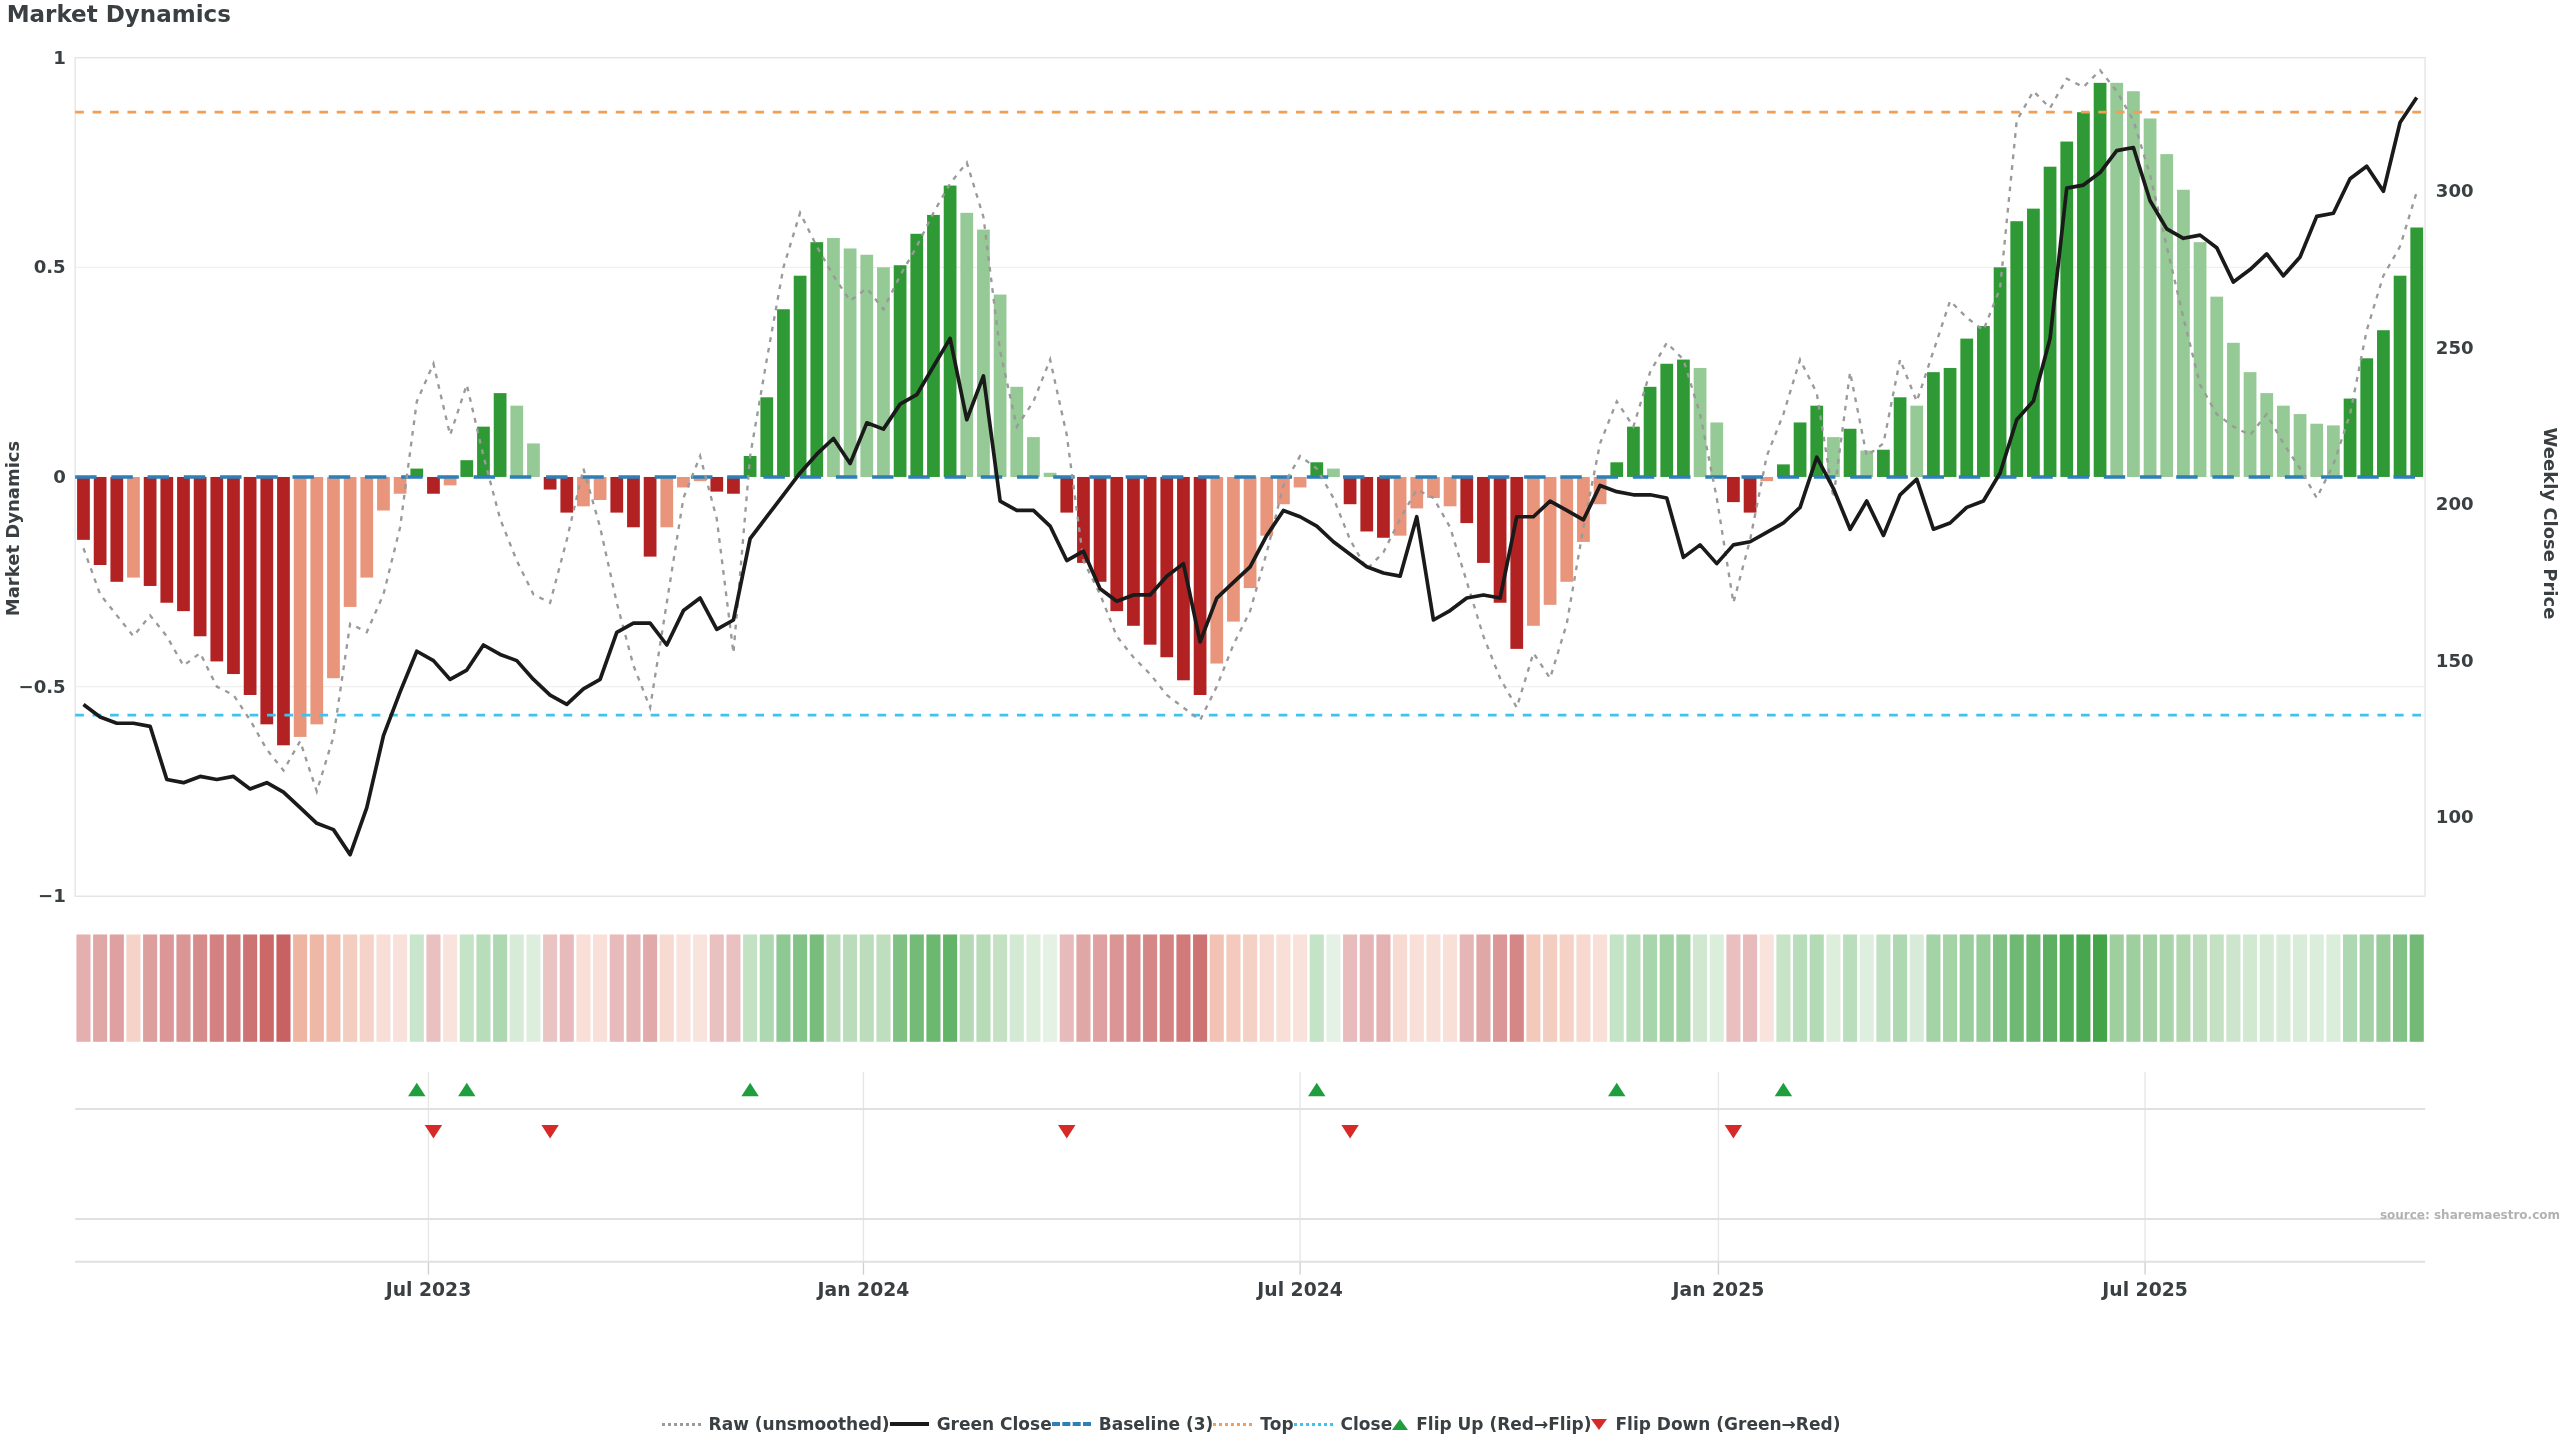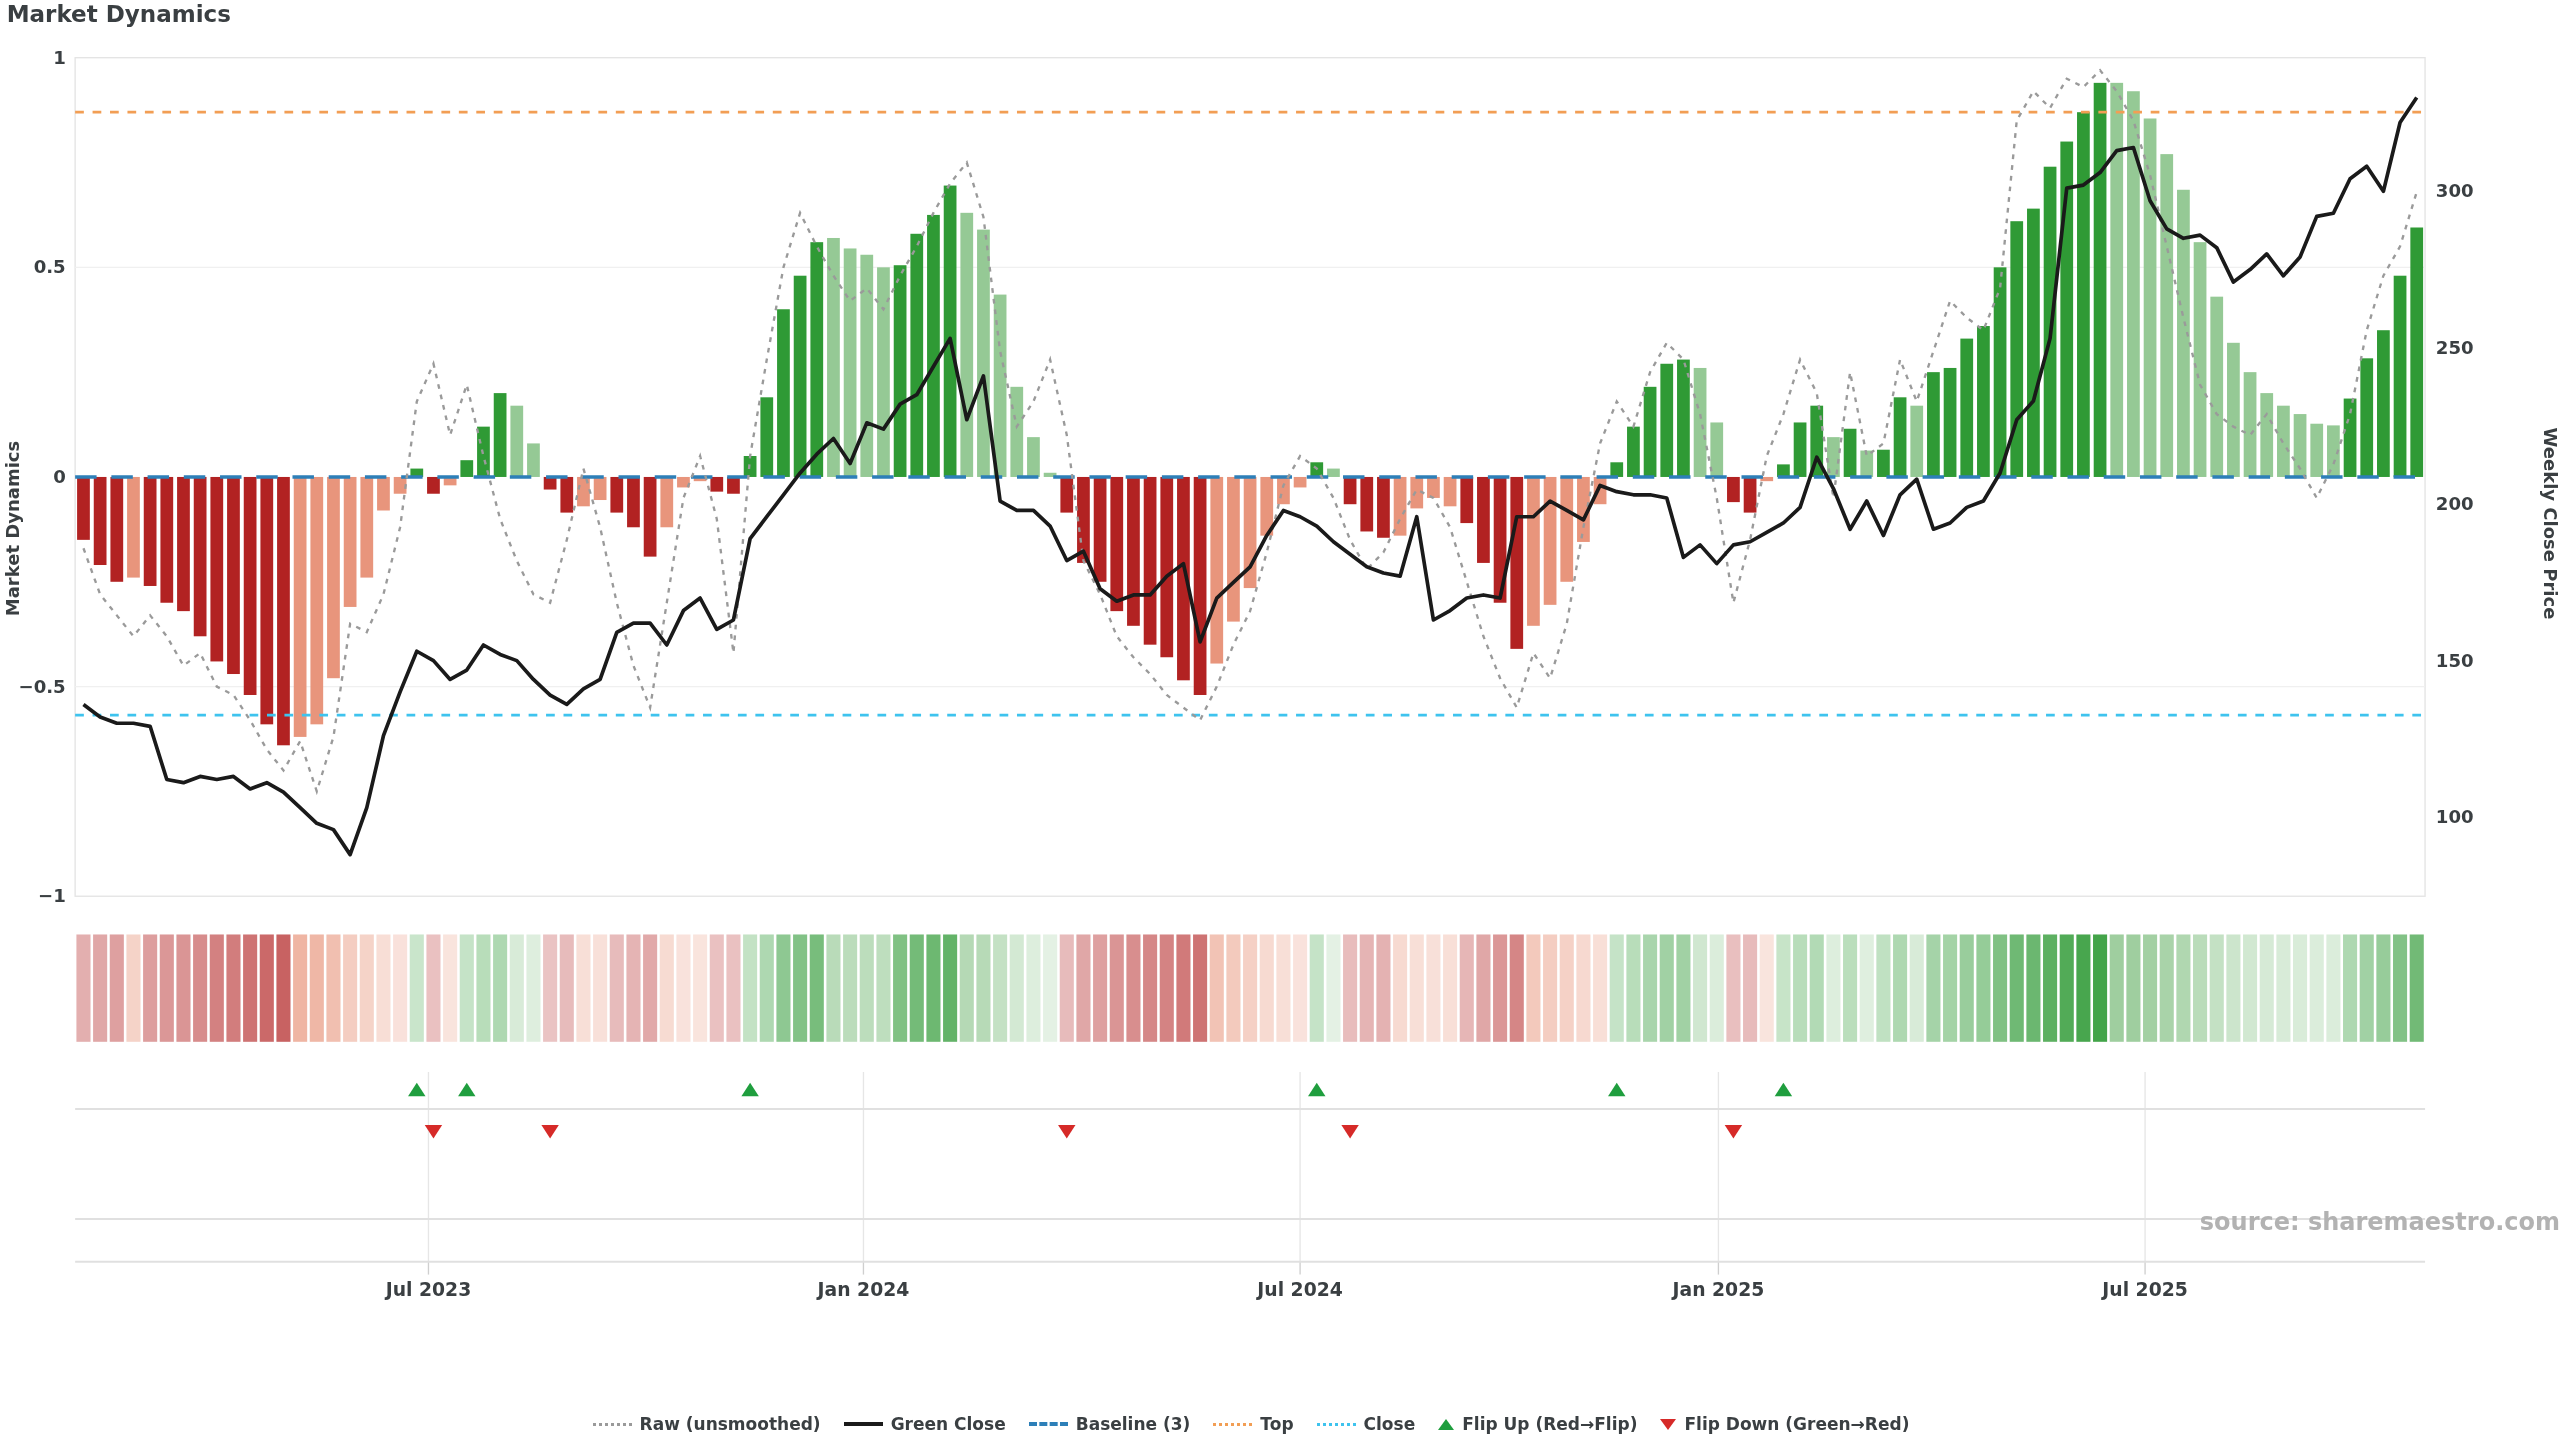--- a/index.html
+++ b/index.html
@@ -3,24 +3,24 @@
 <meta charset="utf-8">
 <style>
   html,body{margin:0;padding:0;background:#ffffff;}
   #page{position:relative;width:2576px;height:1449px;background:#ffffff;overflow:hidden;
         font-family:"DejaVu Sans","Liberation Sans",sans-serif;color:#3a3f42;font-weight:bold;}
   #chart-title{position:absolute;left:6.7px;top:1.3px;font-size:23px;color:#3a3f42;}
   #y-left-title{position:absolute;left:-102px;top:518px;width:228px;text-align:center;
         transform:rotate(-90deg);font-size:18px;color:#3a3f42;}
   #y-right-title{position:absolute;left:2436px;top:513px;width:228px;text-align:center;
         transform:rotate(90deg);font-size:18px;color:#3a3f42;}
-  #source-note{position:absolute;right:16px;top:1208px;font-size:24px;color:#b2b2b2;}
+  #source-note{position:absolute;right:16px;top:1208px;font-size:12px;color:#b2b2b2;}
   #chart-svg{position:absolute;left:0;top:0;}
   #legend{position:absolute;left:0;top:1414px;width:2502px;display:flex;
-        justify-content:center;align-items:center;gap:23px;font-size:17px;color:#3a3f42;}
+        justify-content:center;align-items:center;font-size:17px;color:#3a3f42;}
   .legend-item{display:flex;align-items:center;gap:8px;white-space:nowrap;}
   .lg-line{display:inline-block;width:39px;height:0;}
   .lg-solid{border-top:4px solid #1a1a1a;}
   .lg-dotted{border-top:3.4px dotted #9a9a9a;}
   .lg-dashed-blue{border-top:4px dashed #2d7fb8;}
   .lg-dotted-orange{border-top:3.4px dotted #f29e54;}
   .lg-dotted-cyan{border-top:3.4px dotted #3ec3ee;}
   .lg-tri-up{display:inline-block;width:0;height:0;border-left:8.7px solid transparent;
         border-right:8.7px solid transparent;border-bottom:11.4px solid #1f9e3e;}
   .lg-tri-down{display:inline-block;width:0;height:0;border-left:8.7px solid transparent;

